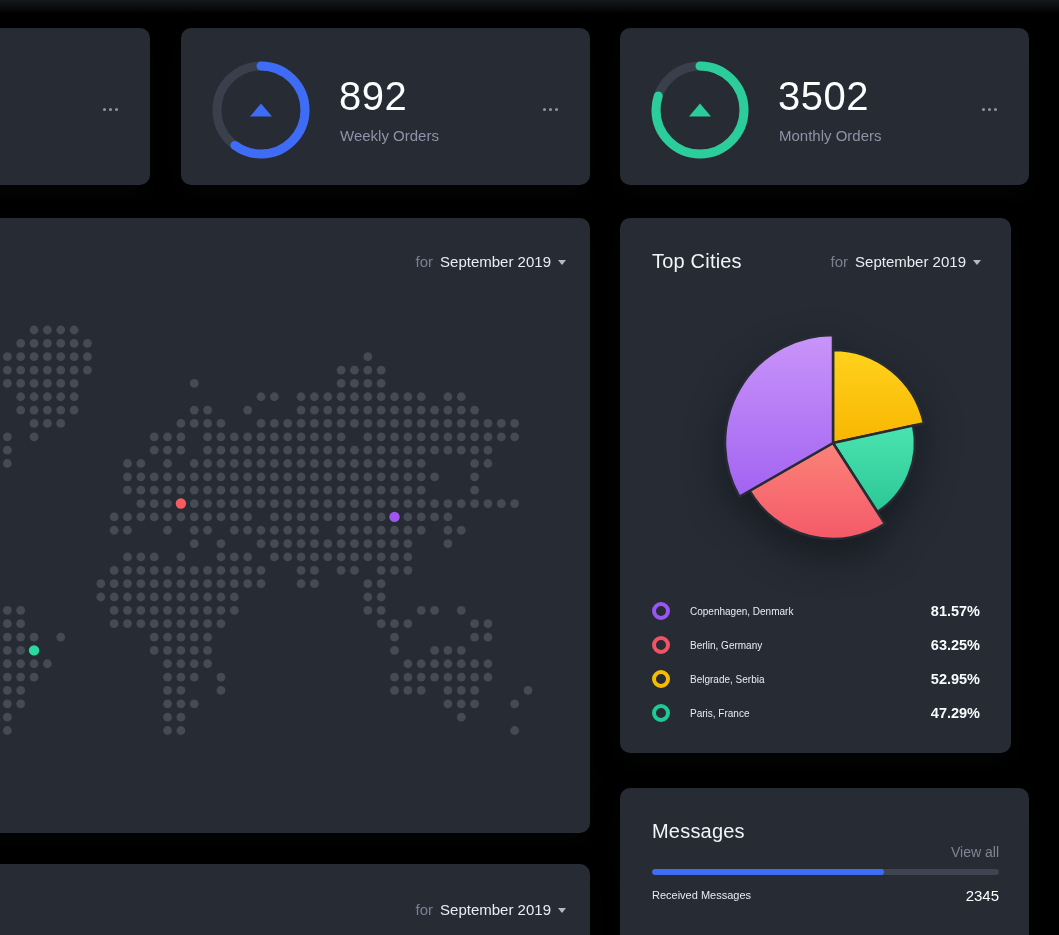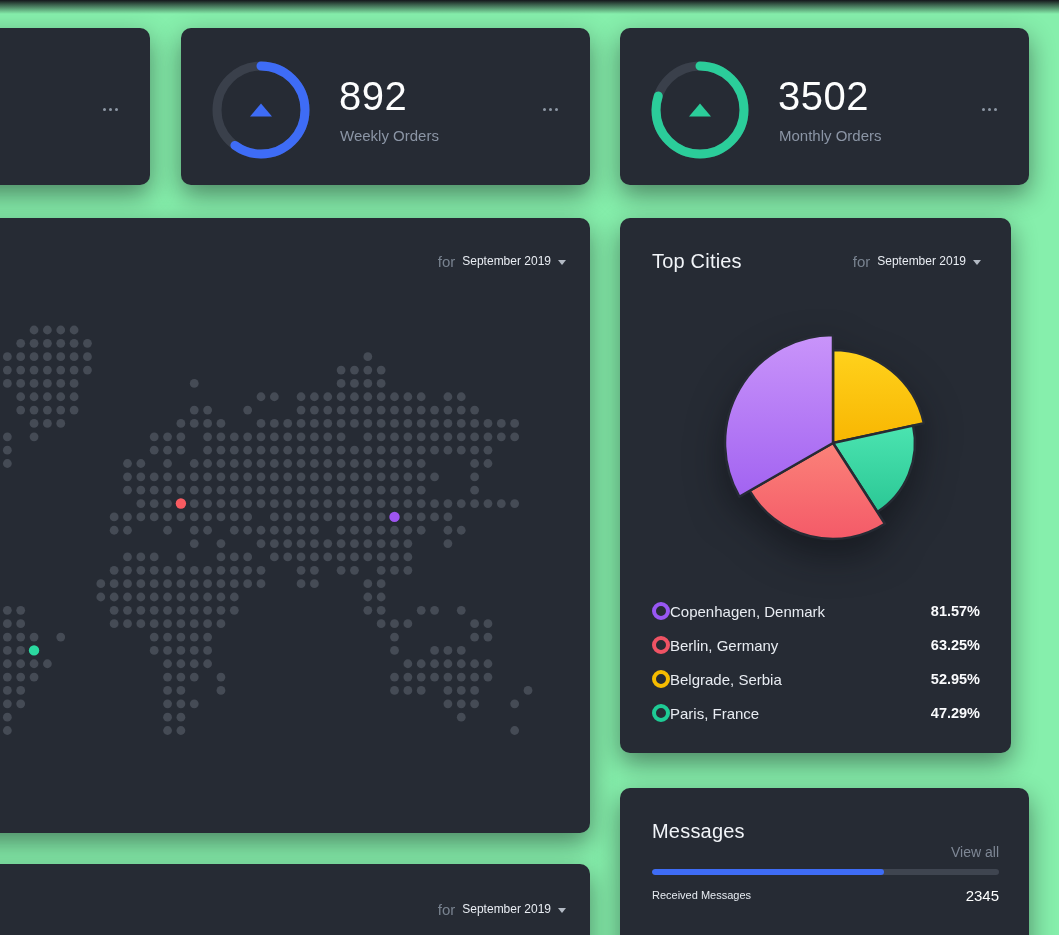--- a/index.html
+++ b/index.html
@@ -1,16 +1,16 @@
 <!DOCTYPE html>
 <html><head>
 <meta charset="utf-8">
 <style>
   html,body{margin:0;padding:0;background:#14161a;}
-  .page{position:relative;width:1059px;height:935px;background:#86efac;overflow:hidden;
+  .page{position:relative;width:1059px;height:935px;background:#000000;overflow:hidden;
         font-family:"Liberation Sans",sans-serif;-webkit-font-smoothing:antialiased;}
   .top-strip{position:absolute;left:0;top:0;right:0;height:14px;
         background:linear-gradient(180deg,#15181c,rgba(30,33,39,0));}
   .card{position:absolute;background:#262b34;border-radius:10px;
         box-shadow:0 10px 26px rgba(8,10,14,.45);}
   
   .card-partial{left:-259px;top:28px;width:409px;height:157px;}
   .card-weekly{left:181px;top:28px;width:409px;height:157px;}
   .card-monthly{left:620px;top:28px;width:409px;height:157px;}
   .menu{position:absolute;right:28px;top:76px;display:flex;gap:3px;cursor:pointer;padding:4px;}
@@ -20,37 +20,37 @@
   .tri{position:absolute;left:50%;top:50%;transform:translate(-50%,-50%);width:0;height:0;
        border-left:11px solid transparent;border-right:11px solid transparent;
        border-bottom:13px solid #fff;}
   .metric-value{position:absolute;left:158px;top:68px;transform:translateY(-50%);
        font-size:40px;letter-spacing:.5px;color:#fdfefe;}
   .metric-label{position:absolute;left:159px;top:107px;transform:translateY(-50%);
        font-size:15px;color:#8b95a5;}
   
   .filter{position:absolute;display:flex;align-items:center;gap:7px;height:18px;cursor:pointer;justify-content:flex-end;}
   .f-pre{font-size:15px;color:#78828f;}
-  .f-val{font-size:12px;color:#e9edf3;}
+  .f-val{font-size:15px;color:#e9edf3;}
   .caret{width:0;height:0;border-left:4px solid transparent;border-right:4px solid transparent;
        border-top:5px solid #b3bac4;margin-top:2px;}
   
   .card-map{left:-259px;top:218px;width:849px;height:615px;}
   .card-map .filter{right:24px;top:34px;}
   .map-svg{position:absolute;left:247px;top:106px;}
   
   .card-cities{left:620px;top:218px;width:391px;height:535px;}
   .card-title{position:absolute;left:32px;top:43px;transform:translateY(-50%);
        font-size:20px;font-weight:500;color:#f1f4f8;letter-spacing:.2px;}
   .card-cities .filter{right:30px;top:34px;}
   .pie-svg{position:absolute;left:73px;top:85px;filter:drop-shadow(0 16px 18px rgba(8,10,14,.5));}
   .legend{position:absolute;left:32px;right:31px;top:376px;list-style:none;margin:0;padding:0;}
   .legend li{display:flex;align-items:center;height:34px;cursor:pointer;}
   .lring{width:10px;height:10px;border-radius:50%;border:4px solid #fff;flex:none;}
-  .lcity{font-size:15px;color:#e8ecf2;}
+  .lcity{margin-left:20px;font-size:10px;color:#e8ecf2;}
   .lpct{margin-left:auto;font-size:14.5px;font-weight:bold;color:#fafbfd;}
   
   .card-messages{left:620px;top:788px;width:409px;height:190px;}
   .view-all{position:absolute;right:30px;top:39px;transform:translateY(-50%);
        font-size:14px;color:#7e8795;cursor:pointer;margin-top:25px;}
   .pbar{position:absolute;left:32px;right:30px;top:81px;height:6px;border-radius:3px;
        background:#3f4550;overflow:hidden;}
   .pbar-fill{height:100%;border-radius:3px;background:#3e6cf5;width:0;}
   .msg-row{position:absolute;left:32px;right:30px;top:99px;height:16px;
        display:flex;align-items:center;justify-content:space-between;}

